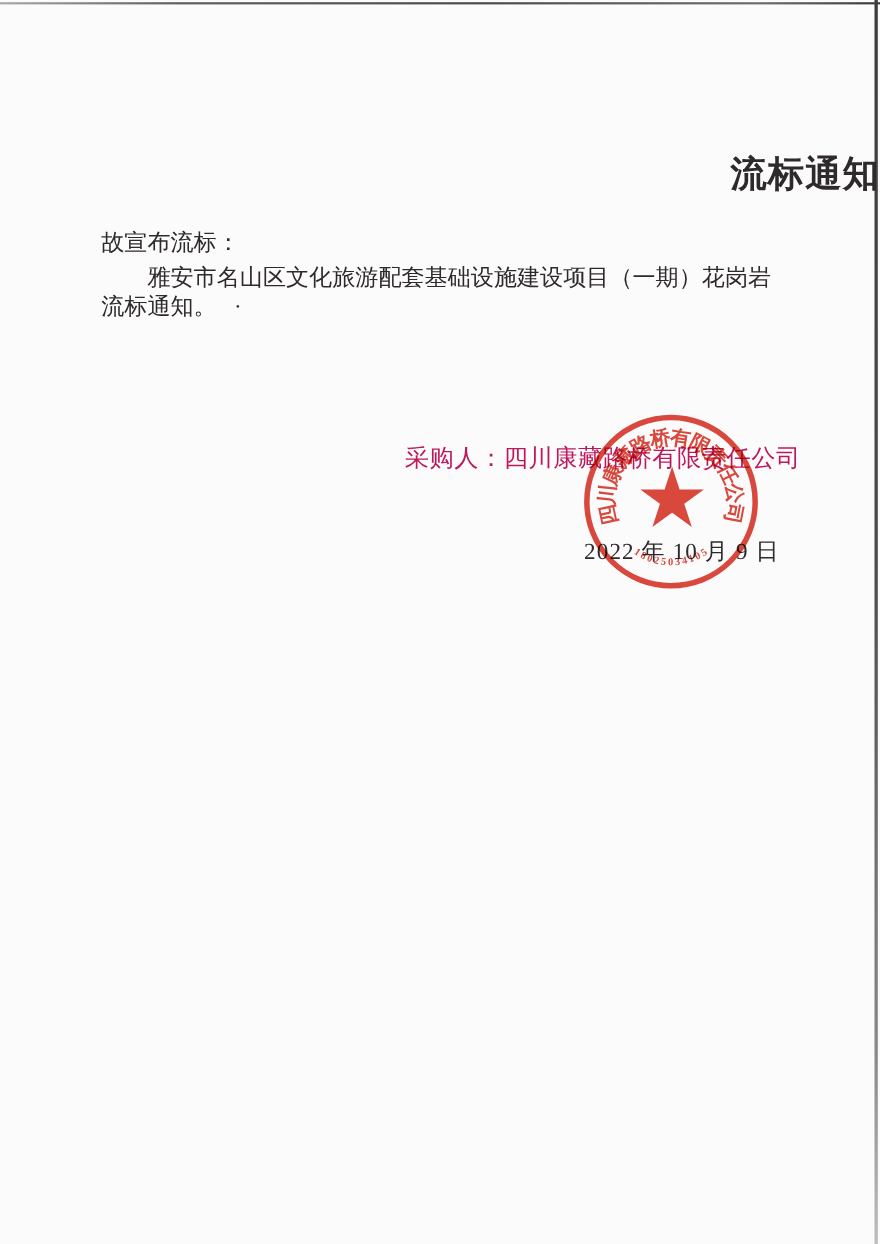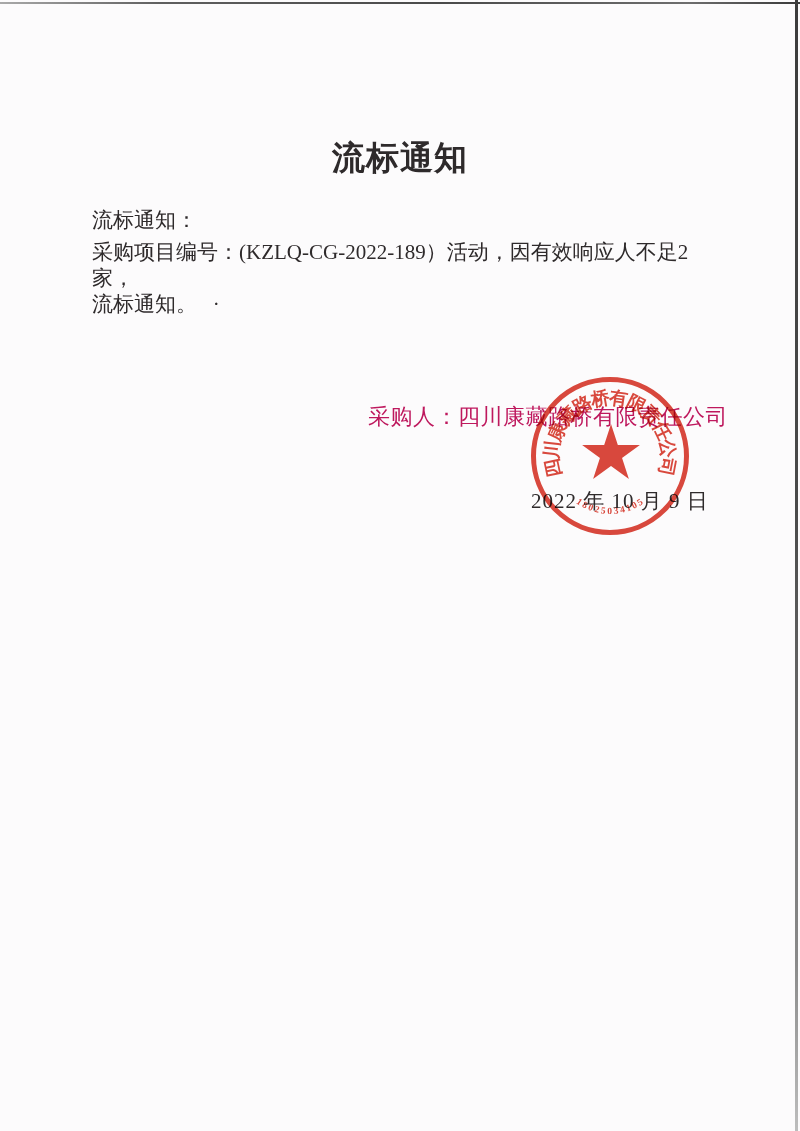--- a/index.html
+++ b/index.html
@@ -26,21 +26,21 @@
   .scan-edge-right {
     position: absolute;
     top: 0; right: 2px;
     width: 3px; height: 100%;
     background: linear-gradient(180deg, #3c3c3c 0%, #4a4a4a 45%, #8a8a8a 85%, #bdbdbd 100%);
   }
   .doc-title {
     position: absolute;
     top: 114px; left: 0;
     width: 100%;
-    text-align: center;
+    text-align: right;
     font-size: 33px;
     font-weight: bold;
     letter-spacing: 1px;
     color: #2e2a2b;
   }
   .salutation {
     position: absolute;
     top: 206px; left: 92px;
     font-size: 21px;
     color: #2e2a2b;
@@ -86,24 +86,24 @@
 </head>
 <body>
 
 <div class="page">
 
   <div class="scan-edge-top"></div>
   <div class="scan-edge-right"></div>
 
   <h1 class="doc-title">流标通知</h1>
 
-  <div class="salutation">流标通知：</div>
+  <div class="salutation">故宣布流标：</div>
 
   <div class="body-paragraph">
-    <div class="body-line">采购项目编号：(KZLQ-CG-2022-189）活动，因有效响应人不足2家，</div>
+    <div class="body-line indent">雅安市名山区文化旅游配套基础设施建设项目（一期）花岗岩</div>
     <div class="body-line">流标通知。   ·</div>
   </div>
 
   <div class="purchaser-line">采购人：四川康藏路桥有限责任公司</div>
 
   <div class="date-line">2022 年 10 月 9 日</div>
 
   <div class="seal">
     <svg viewBox="0 0 200 200" xmlns="http://www.w3.org/2000/svg">
       <defs>

